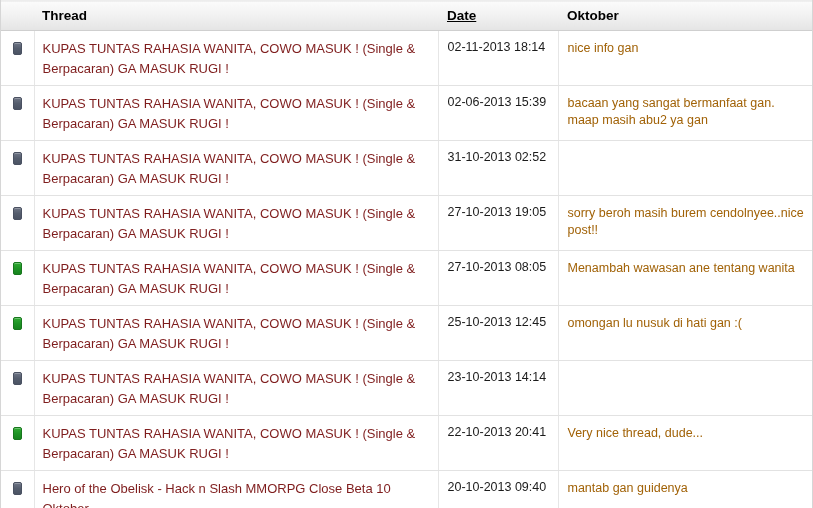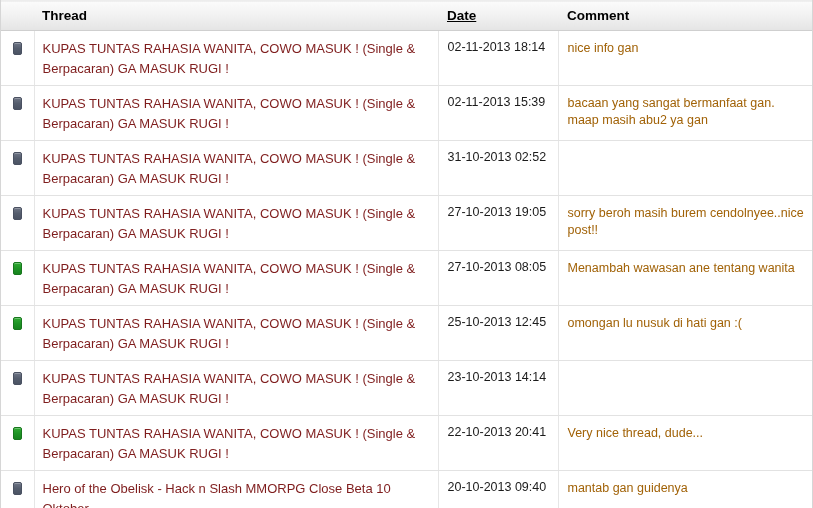--- a/index.html
+++ b/index.html
@@ -133,38 +133,38 @@
       <col class="col-icon">
       <col class="col-thread">
       <col class="col-date">
       <col class="col-comment">
     </colgroup>
     <thead>
       <tr>
         <th class="col-icon"></th>
         <th class="col-thread">Thread</th>
         <th class="col-date">Date</th>
-        <th class="col-comment">Comment</th>
+        <th class="col-comment">Oktober</th>
       </tr>
     </thead>
     <tbody id="table-body">
         <tr>
           <td class="cell-icon"><span class="status-icon grey"></span></td>
           <td class="cell-thread">
             <a class="thread-link" href="#">KUPAS TUNTAS RAHASIA WANITA, COWO MASUK ! (Single &amp; Berpacaran) GA MASUK RUGI !</a>
           </td>
           <td class="cell-date">02-11-2013 18:14</td>
           <td class="cell-comment">nice info gan</td>
         </tr>
         <tr>
           <td class="cell-icon"><span class="status-icon grey"></span></td>
           <td class="cell-thread">
             <a class="thread-link" href="#">KUPAS TUNTAS RAHASIA WANITA, COWO MASUK ! (Single &amp; Berpacaran) GA MASUK RUGI !</a>
           </td>
-          <td class="cell-date">02-11-2013 15:39</td>
+          <td class="cell-date">02-06-2013 15:39</td>
           <td class="cell-comment">bacaan yang sangat bermanfaat gan. maap masih abu2 ya gan</td>
         </tr>
         <tr>
           <td class="cell-icon"><span class="status-icon grey"></span></td>
           <td class="cell-thread">
             <a class="thread-link" href="#">KUPAS TUNTAS RAHASIA WANITA, COWO MASUK ! (Single &amp; Berpacaran) GA MASUK RUGI !</a>
           </td>
           <td class="cell-date">31-10-2013 02:52</td>
           <td class="cell-comment"></td>
         </tr>

